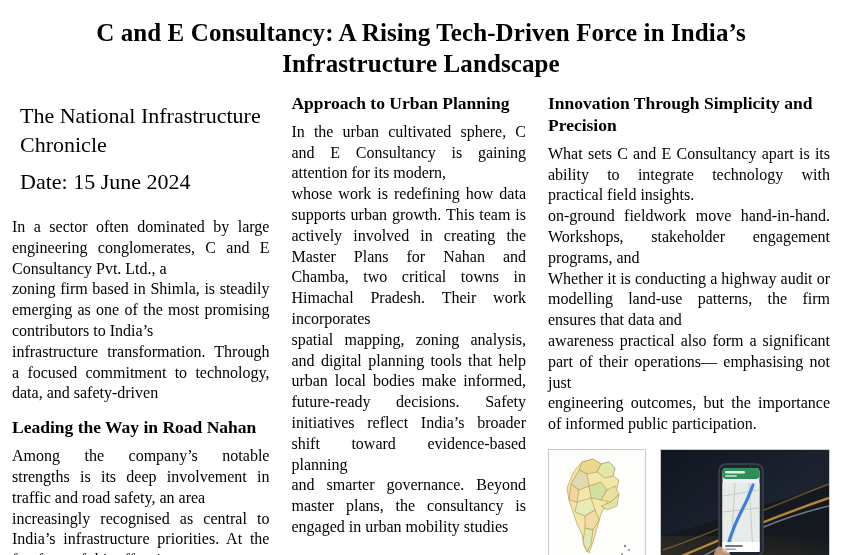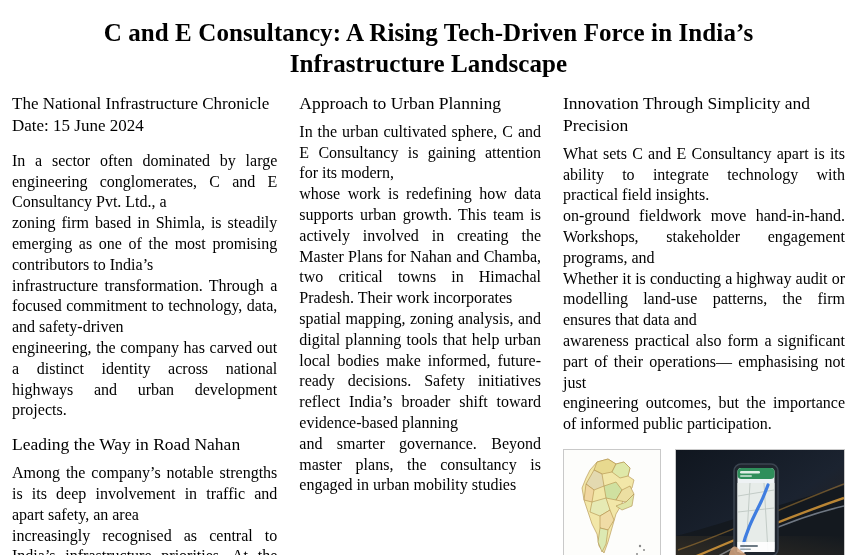--- a/index.html
+++ b/index.html
@@ -12,21 +12,21 @@
     background: #ffffff;
     font-family: "Liberation Serif", serif;
     color: #000000;
     overflow: hidden;
   }
   .page {
     position: relative;
     width: 854px;
     height: 555px;
     box-sizing: border-box;
-    padding: 10px 9px 0 12px;
+    padding: 10px 24px 0 12px;
   }
   .headline {
     text-align: center;
     font-family: "Liberation Serif", serif;
     font-weight: bold;
     font-size: 25px;
     line-height: 1.22;
     margin: 8px 40px 14px 40px;
     letter-spacing: 0.1px;
   }
@@ -36,26 +36,26 @@
     align-items: flex-start;
   }
   .col {
     box-sizing: border-box;
   }
   .col-1 { width: 292px; padding-right: 22px; }
   .col-2 { width: 268px; padding-right: 22px; }
   .col-3 { width: 282px; }
 
   .src-line {
-    font-size: 17px;
+    font-size: 22px;
     line-height: 1.32;
-    margin: 0;
+    margin: 8px;
   }
   .subhead {
-    font-weight: normal;
+    font-weight: bold;
     font-size: 17.5px;
     line-height: 1.25;
     margin: 0 0 7px 0;
   }
   .col-2 .subhead, .col-3 .subhead { margin-top: 0; }
   .body-par {
     font-size: 16px;
     line-height: 1.3;
     text-align: justify;
     margin: 0;
@@ -93,24 +93,23 @@
 
   <div class="columns">
 
     <div class="col col-1">
       <p class="src-line">The National Infrastructure Chronicle</p>
       <p class="src-line">Date: 15 June 2024</p>
       <div class="gap-m"></div>
       <p class="body-par">In a sector often dominated by large engineering conglomerates, C and E Consultancy Pvt. Ltd., a</p>
       <p class="body-par">zoning firm based in Shimla, is steadily emerging as one of the most promising contributors to India’s</p>
       <p class="body-par">infrastructure transformation. Through a focused commitment to technology, data, and safety-driven</p>
-      <p class="body-par">engineering, the company has carved out a distinct identity across national highways and urban development projects.</p>
       <div class="gap-m"></div>
       <h2 class="subhead">Leading the Way in Road Nahan</h2>
-      <p class="body-par">Among the company’s notable strengths is its deep involvement in traffic and apart safety, an area</p>
+      <p class="body-par">Among the company’s notable strengths is its deep involvement in traffic and road safety, an area</p>
       <p class="body-par">increasingly recognised as central to India’s infrastructure priorities. At the forefront of this effort is</p>
 
     </div>
 
     <div class="col col-2">
       <h2 class="subhead">Approach to Urban Planning</h2>
       <p class="body-par">In the urban cultivated sphere, C and E Consultancy is gaining attention for its modern,</p>
       <p class="body-par">whose work is redefining how data supports urban growth. This team is actively involved in creating the Master Plans for Nahan and Chamba, two critical towns in Himachal Pradesh. Their work incorporates</p>
       <p class="body-par">spatial mapping, zoning analysis, and digital planning tools that help urban local bodies make informed, future-ready decisions. Safety initiatives reflect India’s broader shift toward evidence-based planning</p>
       <p class="body-par">and smarter governance. Beyond master plans, the consultancy is engaged in urban mobility studies</p>

